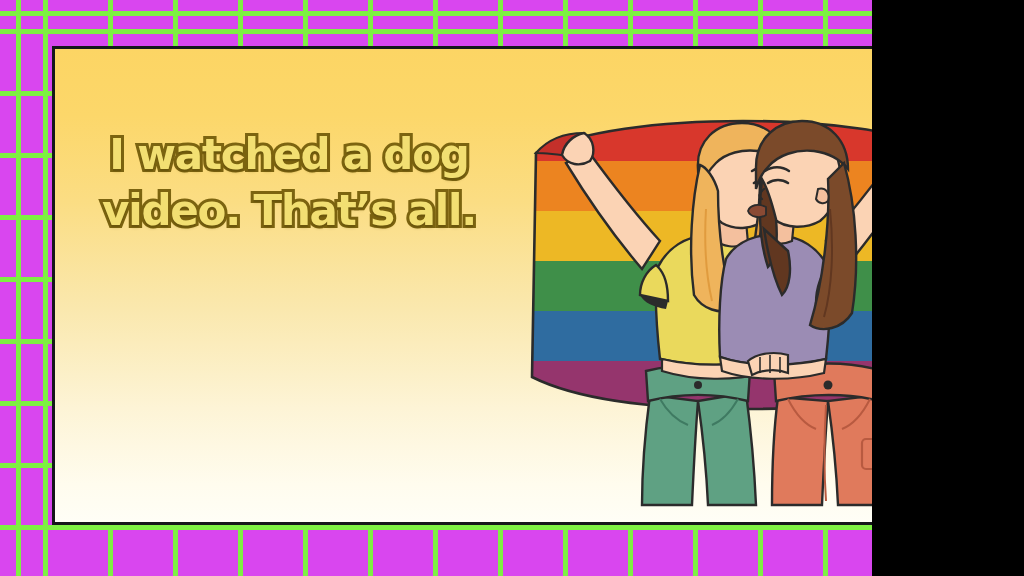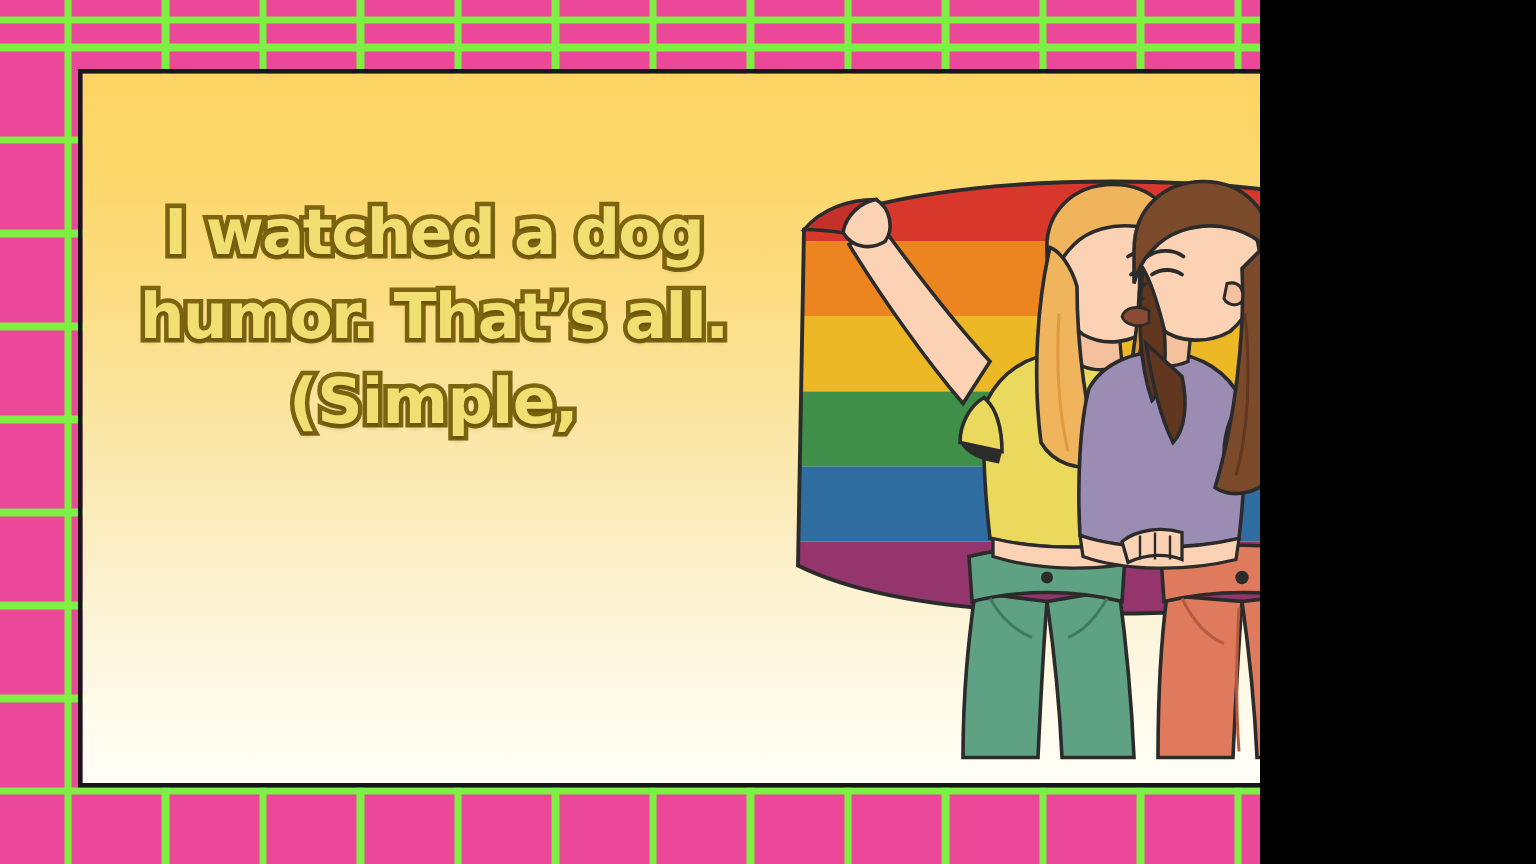--- a/index.html
+++ b/index.html
@@ -12,22 +12,23 @@
     height: 576px;
     overflow: hidden;
     font-family: "DejaVu Sans", sans-serif;
   }
 
   
   #stage {
     position: relative;
     width: 840px;
     height: 576px;
-    background-color: #ec4899;
+    background-color: #d946ef;
     overflow: hidden;
+    padding-left: 32px;
   }
   #grid-pattern {
     position: absolute;
     inset: 0;
     background-image:
       repeating-linear-gradient(to right,
         #7ef043 0px, #7ef043 5px,
         rgba(0,0,0,0) 5px, rgba(0,0,0,0) 65px),
       repeating-linear-gradient(to bottom,
         #7ef043 0px, #7ef043 5px,
@@ -91,22 +92,21 @@
 <body>
 
 <div id="stage">
 
   <div id="grid-pattern"></div>
 
   <div id="card">
 
     <div id="caption">
       <span class="ln wide">I watched a dog</span>
-      <span class="ln wide">humor. That’s all.</span>
-      <span class="ln">(Simple,</span>
+      <span class="ln wide">video. That’s all.</span>
     </div>
 
     <div id="illo">
       <svg viewBox="0 0 466 416" xmlns="http://www.w3.org/2000/svg">
         <defs>
           <clipPath id="cardClip">
               <rect x="0" y="0" width="466" height="416"></rect>
             </clipPath>
 
           <clipPath id="flagClip">

